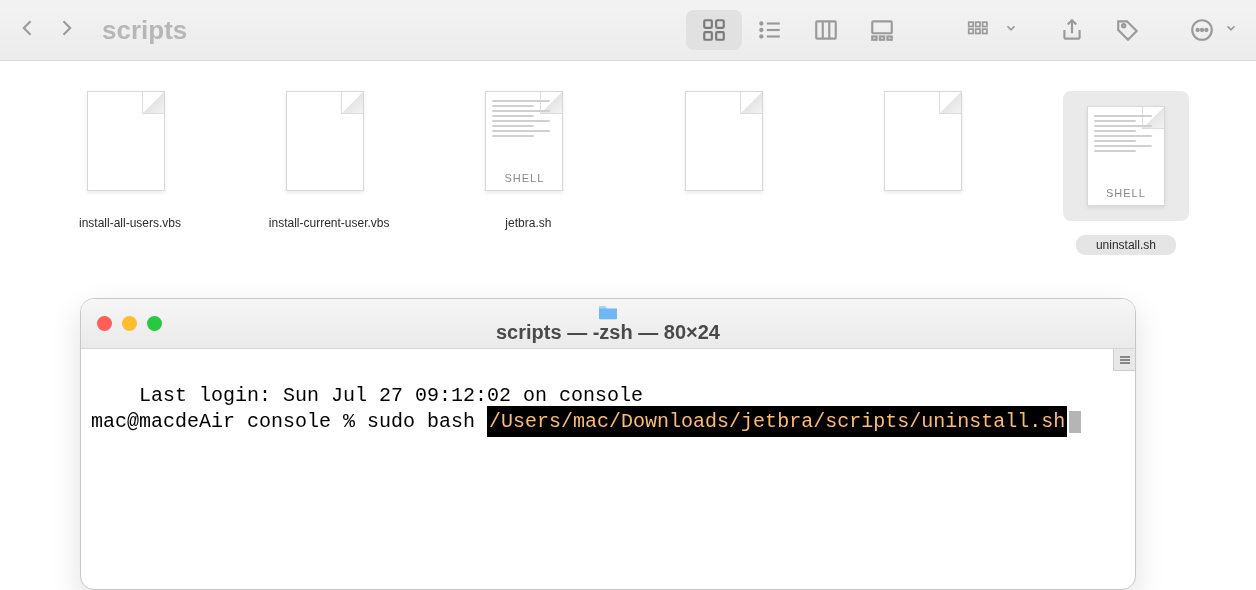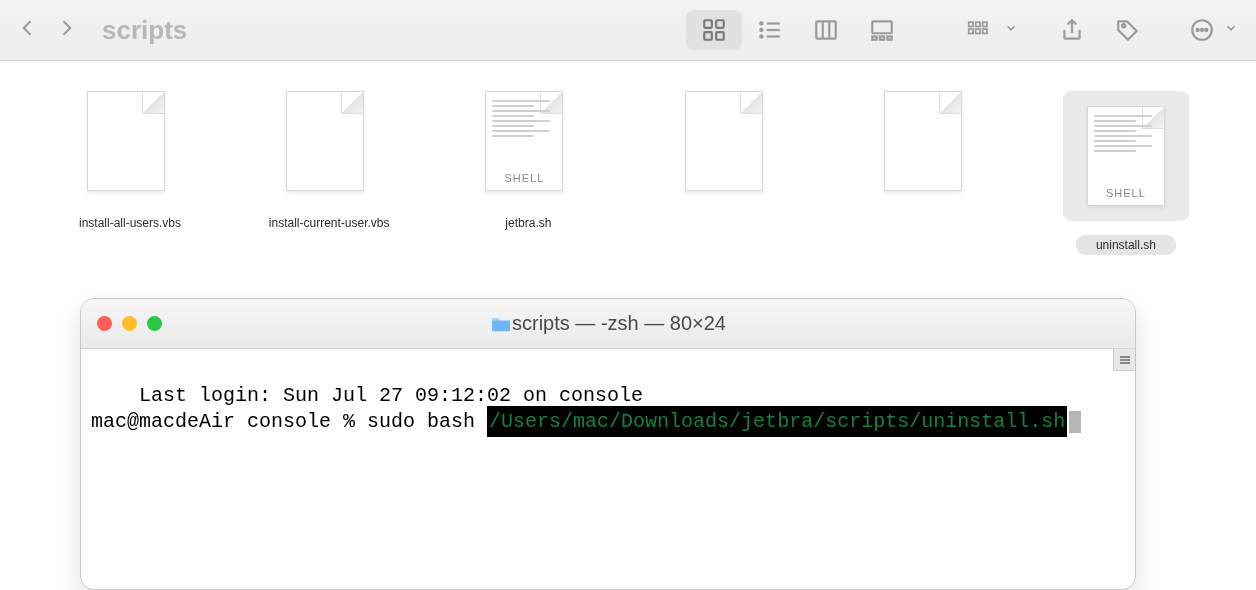--- a/index.html
+++ b/index.html
@@ -122,35 +122,35 @@
     display:flex;
     align-items:center;
     position:relative;
   }
   .traffic { display:flex; gap:10px; position:absolute; left:16px;}
   .traffic span { width:15px;height:15px;border-radius:50%; }
   .tr-red{background:#ff5f57;} .tr-yel{background:#ffbd2e;} .tr-grn{background:#28c940;}
   .term-title {
     margin:0 auto;
     display:flex; align-items:center; 
-    font-size:20px; font-weight:400; color:#4a4a4a;
+    font-size:20px; font-weight:700; color:#4a4a4a;flex-direction:column;
   }
   .term-title svg{width:22px;height:18px;}
   .term-body {
     flex:1;
     padding:8px 10px;
     font-family: Menlo, Monaco, "Courier New", monospace;
     font-size:20px;
     line-height:1.3;
     color:#000;
     white-space:pre-wrap;
     word-break:break-all;
     position:relative;
   }
-  .invert { background:#000; color:#15803d; padding:4px 2px;}
+  .invert { background:#000; color:#fdba74; padding:4px 2px;}
   .cursor-block { display:inline-block; width:12px; height:22px; background:#b5b5b5; vertical-align:text-bottom; margin-left:2px;}
   .term-scroll-indicator{
     position:absolute; right:0; top:0;
     width:22px; height:22px;
     background:#e8e8e8;
     border-left:1px solid #ccc;
     border-bottom:1px solid #ccc;
     display:flex;align-items:center;justify-content:center;
   }
   .term-scroll-indicator span{width:10px;height:2px;background:#888;box-shadow:0 -3px 0 #888,0 3px 0 #888;}

